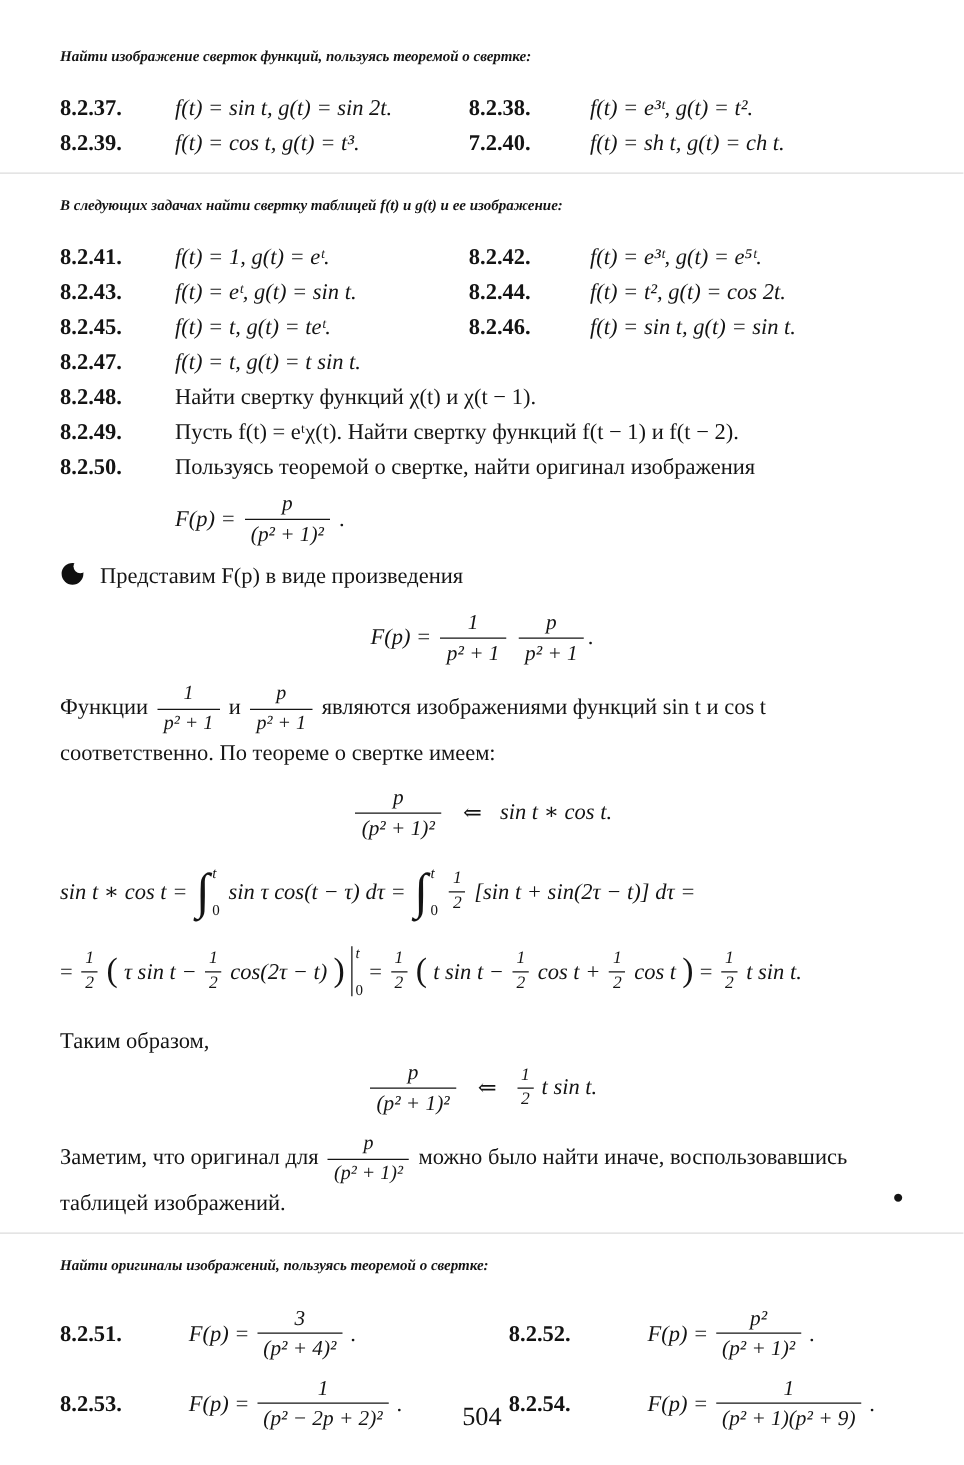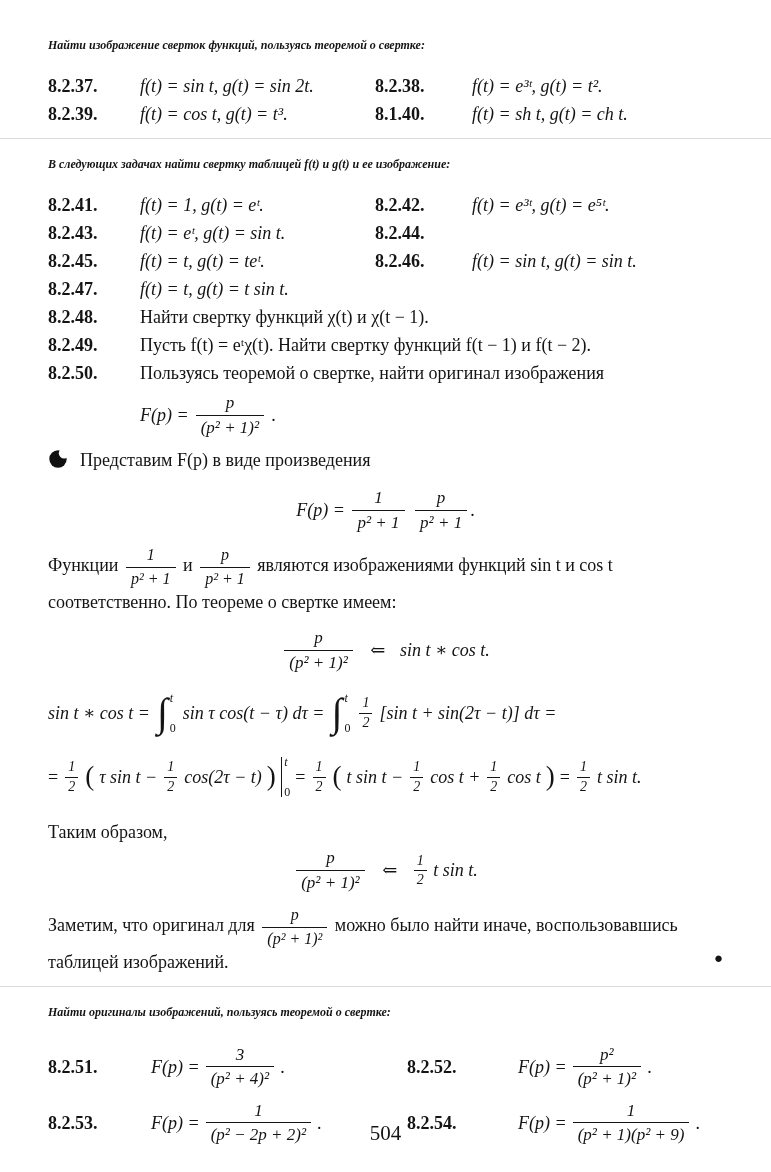--- a/index.html
+++ b/index.html
@@ -53,40 +53,41 @@
   <div>
     <div class="prow">
       <span class="pnum">8.2.37.</span>
       <span class="math">f(t) = sin t, g(t) = sin 2t.</span>
       <span class="pnum">8.2.38.</span>
       <span class="math">f(t) = e³ᵗ, g(t) = t².</span>
     </div>
     <div class="prow">
       <span class="pnum">8.2.39.</span>
       <span class="math">f(t) = cos t, g(t) = t³.</span>
-      <span class="pnum">8.1.40.</span>
+      <span class="pnum">7.2.40.</span>
       <span class="math">f(t) = sh t, g(t) = ch t.</span>
     </div>
   </div>
 
   <div class="rule"></div>
 
   <p class="instr">В следующих задачах найти свертку таблицей f(t) и g(t) и ее изображение:</p>
 
   <div>
     <div class="prow">
       <span class="pnum">8.2.41.</span>
       <span class="math">f(t) = 1, g(t) = eᵗ.</span>
       <span class="pnum">8.2.42.</span>
       <span class="math">f(t) = e³ᵗ, g(t) = e⁵ᵗ.</span>
     </div>
     <div class="prow">
       <span class="pnum">8.2.43.</span>
       <span class="math">f(t) = eᵗ, g(t) = sin t.</span>
       <span class="pnum">8.2.44.</span>
+      <span class="math">f(t) = t², g(t) = cos 2t.</span>
     </div>
     <div class="prow">
       <span class="pnum">8.2.45.</span>
       <span class="math">f(t) = t, g(t) = teᵗ.</span>
       <span class="pnum">8.2.46.</span>
       <span class="math">f(t) = sin t, g(t) = sin t.</span>
     </div>
     <div class="prow">
       <span class="pnum">8.2.47.</span>
       <span class="math">f(t) = t, g(t) = t sin t.</span>

